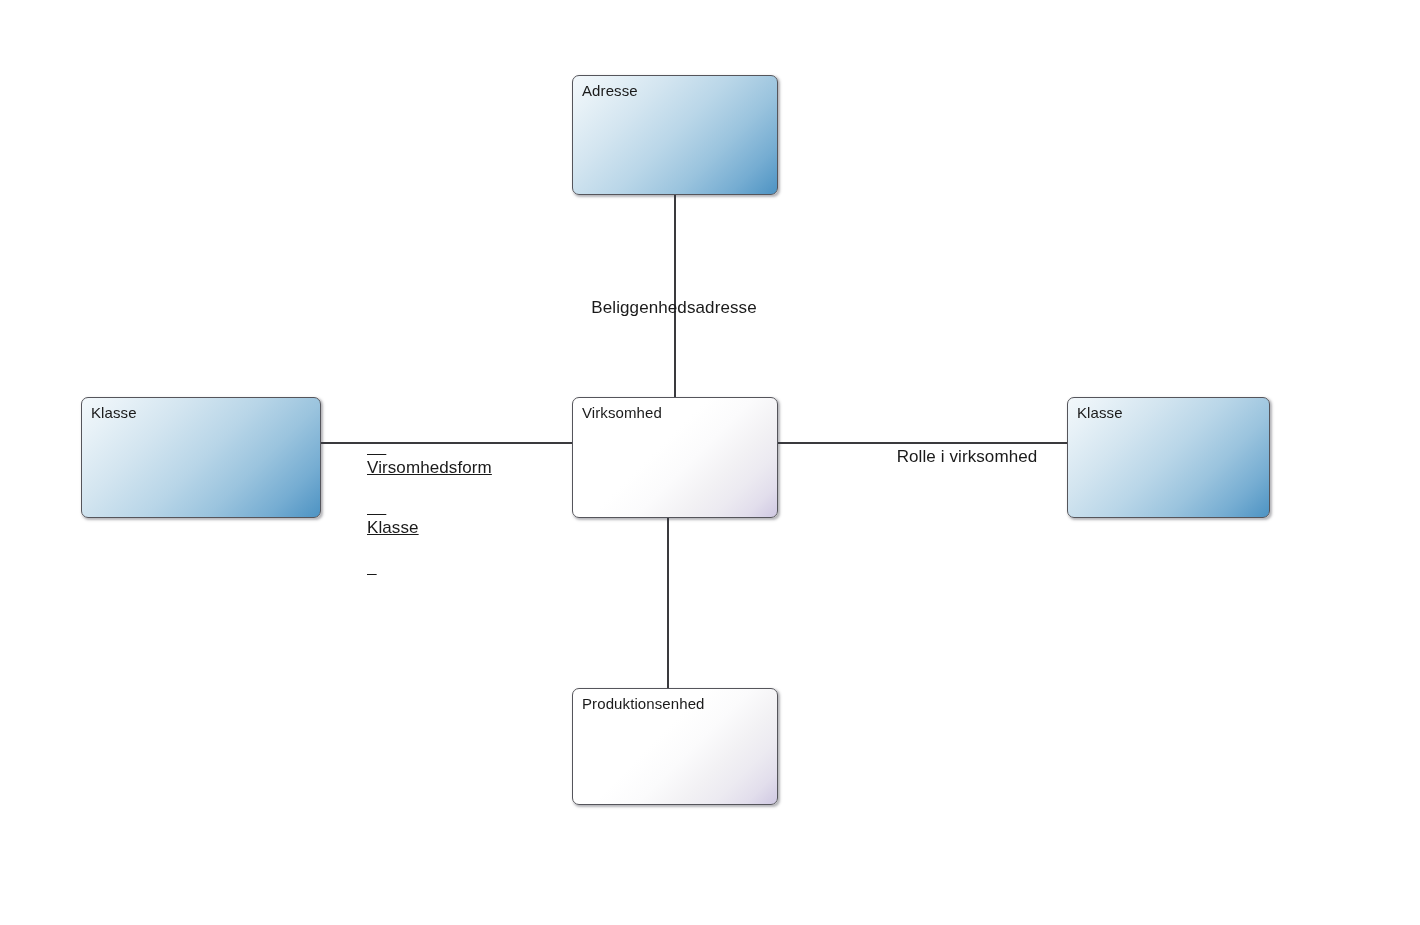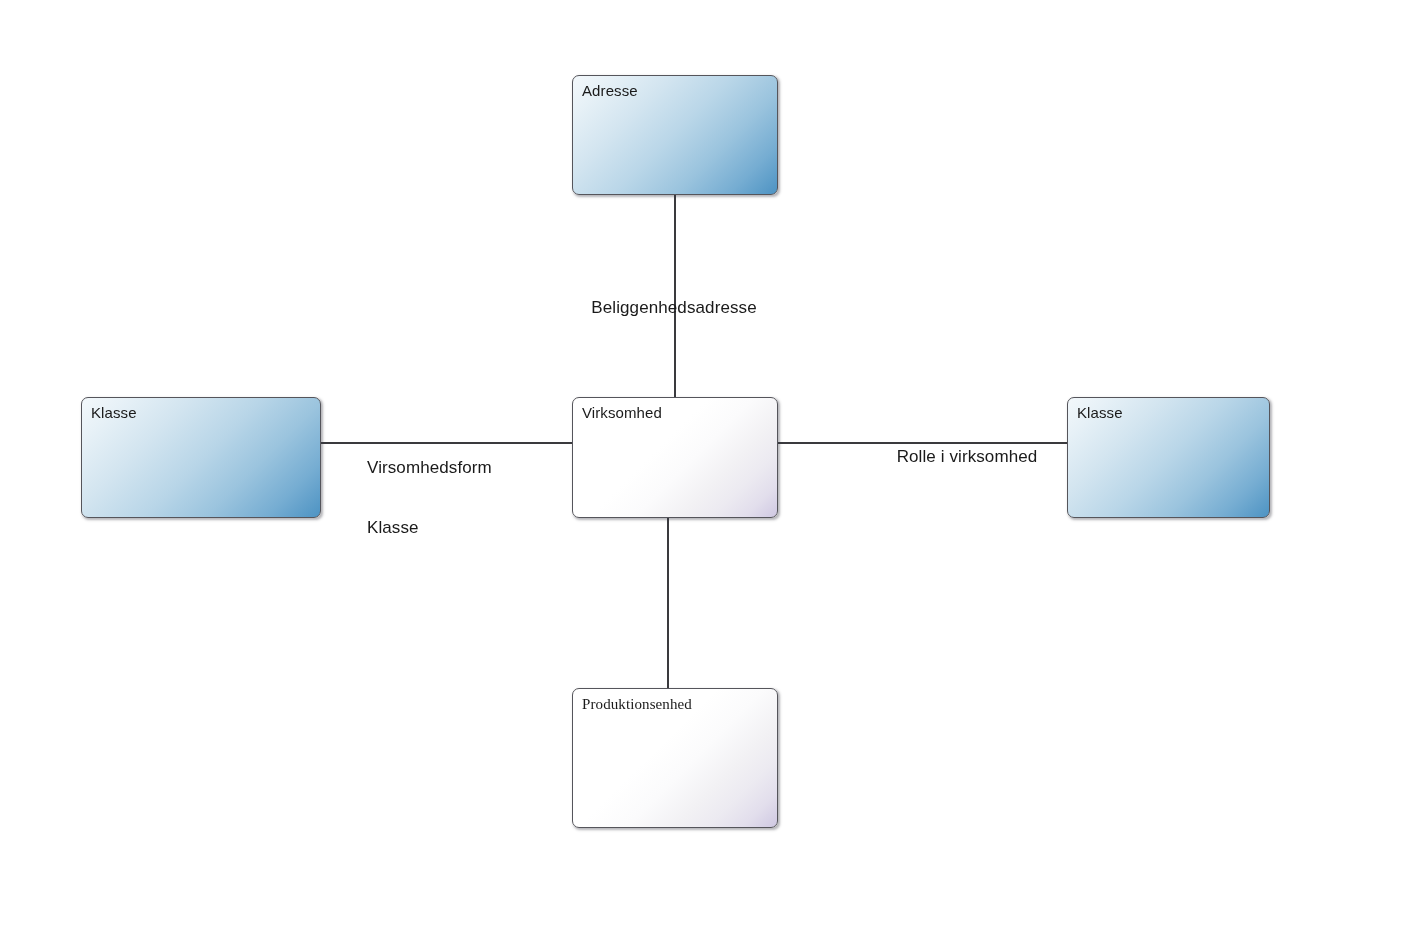--- a/index.html
+++ b/index.html
@@ -115,29 +115,29 @@
   </div>
 
   <div class="node plain" style="left:572px; top:397px; width:206px; height:121px;">
     <span class="node-title">Virksomhed</span>
   </div>
 
   <div class="node blue" style="left:1067px; top:397px; width:203px; height:121px;">
     <span class="node-title">Klasse</span>
   </div>
 
-  <div class="node plain" style="left:572px; top:688px; width:206px; height:140px;font-family:Liberation Serif, serif;">
+  <div class="node plain" style="left:572px; top:688px; width:206px; height:117px;">
     <span class="node-title">Produktionsenhed</span>
   </div>
 
   <div class="edge-label centered" style="left:674px; top:258px;">
     <div>Beliggenhedsadresse</div>
   </div>
 
-  <div class="edge-label" style="left:367px; top:418px;">
+  <div class="edge-label" style="left:367px; top:418px;text-decoration:underline;">
     <div>Virsomhedsform</div>
     <div>Klasse</div>
   </div>
 
   <div class="edge-label centered" style="left:944px; top:407px;margin-left:23px;">
     <div>Rolle i virksomhed</div>
   </div>
 
 
 </div>

